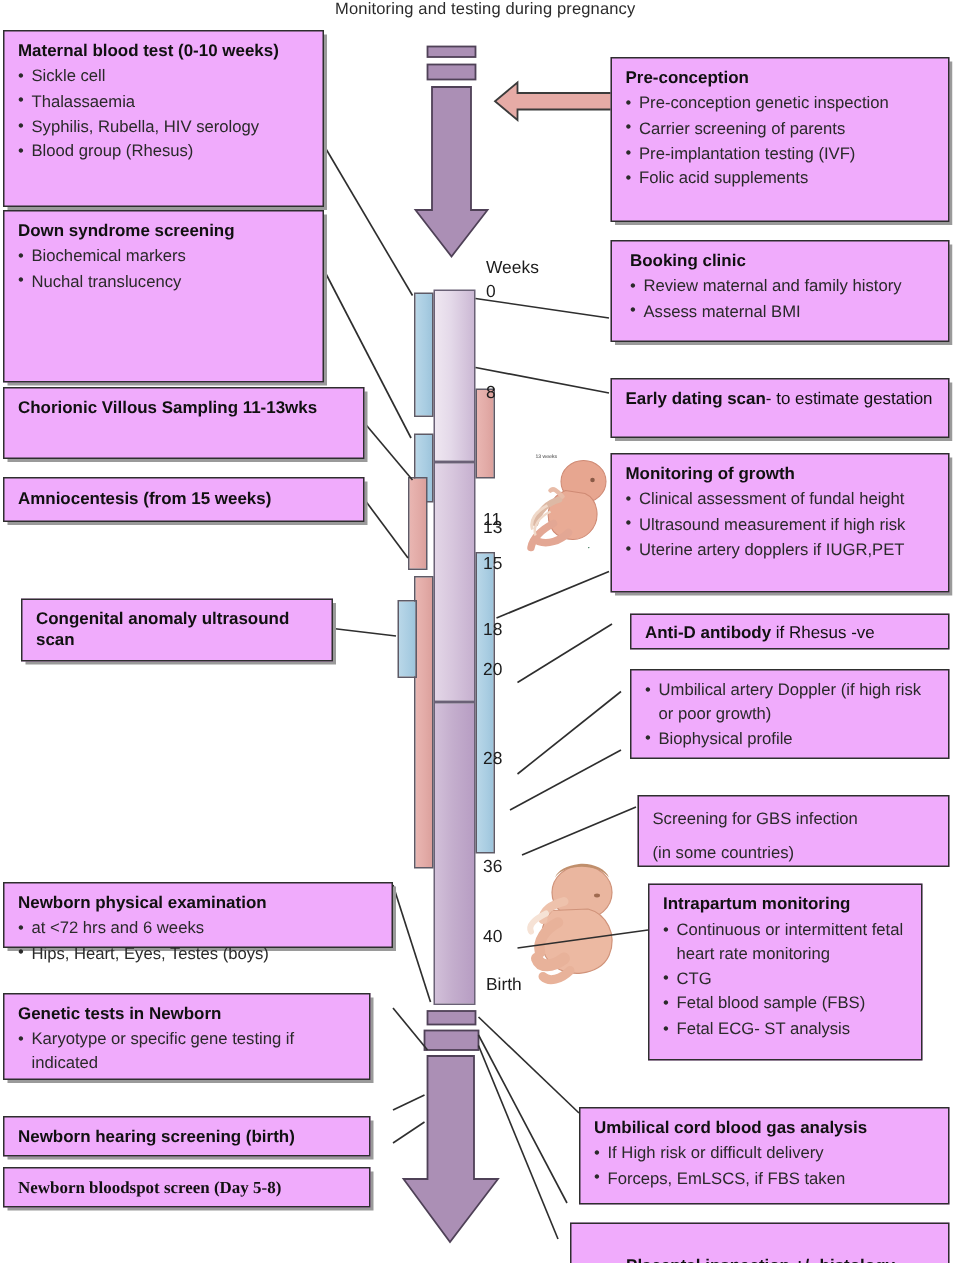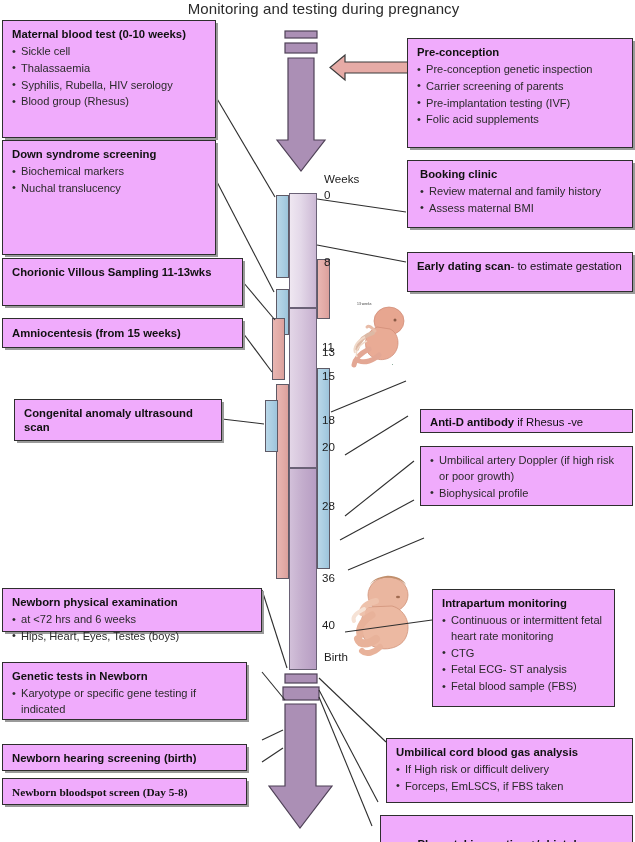--- a/index.html
+++ b/index.html
@@ -14,21 +14,21 @@
     color: #1a1a1a;
     overflow: hidden;
   }
   #stage { position: absolute; inset: 0; }
 
   
   .title {
     position: absolute;
     left: 0; top: 0; width: 635px;
     text-align: center;
-    font-size: 15px;
+    font-size: 11px;
     color: #2b2b2b;
     letter-spacing: .1px;
     padding-left: 12px;
   }
 
   
   .box {
     position: absolute;
     background: #f0abfc;
     border: 1.3px solid #2e2e2e;
@@ -310,40 +310,52 @@
     <ul class="bx-list">
       <li>Review maternal and family history</li>
       <li>Assess maternal BMI</li>
     </ul>
   </div>
 
   <div class="box" style="left:407px;top:252px;width:226px;height:40px;">
     <div class="bx-title wrap"><span>Early dating scan</span><span class="norm">- to estimate gestation</span></div>
   </div>
 
+  <div class="box" style="left:407px;top:302px;width:226px;height:93px;">
+    <div class="bx-title">Monitoring of growth</div>
+    <ul class="bx-list">
+      <li>Clinical assessment of fundal height</li>
+      <li>Ultrasound measurement if high risk</li>
+      <li>Uterine artery dopplers if IUGR,PET</li>
+    </ul>
+  </div>
 
   <div class="box noshadow" style="left:420px;top:409px;width:213px;height:24px;padding-top:5px;">
     <div class="bx-title"><span>Anti-D antibody</span><span class="norm"> if Rhesus -ve</span></div>
   </div>
 
   <div class="box noshadow" style="left:420px;top:446px;width:213px;height:60px;">
     <ul class="bx-list">
       <li>Umbilical artery Doppler (if high risk or poor growth)</li>
       <li>Biophysical profile</li>
     </ul>
   </div>
 
+  <div class="box noshadow" style="left:425px;top:530px;width:208px;height:48px;padding-top:7px;">
+    <div class="plain-line">Screening for GBS infection</div>
+    <div class="plain-line" style="margin-top:6px;">(in some countries)</div>
+  </div>
 
   <div class="box noshadow" style="left:432px;top:589px;width:183px;height:118px;">
     <div class="bx-title">Intrapartum monitoring</div>
     <ul class="bx-list">
       <li>Continuous or intermittent fetal heart rate monitoring</li>
       <li>CTG</li>
+      <li>Fetal blood sample (FBS)</li>
       <li>Fetal ECG- ST analysis</li>
-      <li>Fetal blood sample (FBS)</li>
     </ul>
   </div>
 
   <div class="box noshadow" style="left:386px;top:738px;width:247px;height:65px;">
     <div class="bx-title">Umbilical cord blood gas analysis</div>
     <ul class="bx-list">
       <li>If High risk or difficult delivery</li>
       <li>Forceps, EmLSCS, if FBS taken</li>
     </ul>
   </div>

